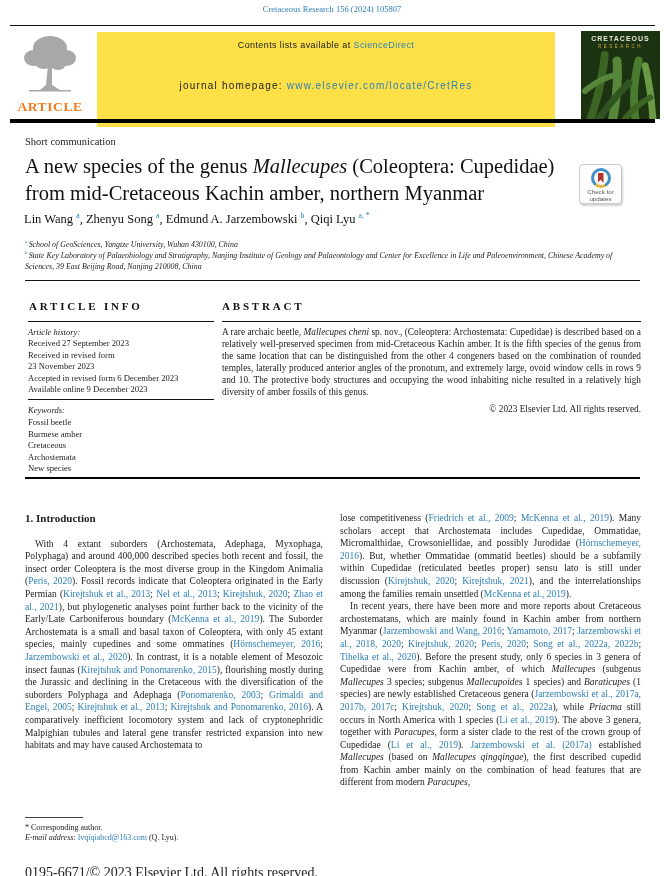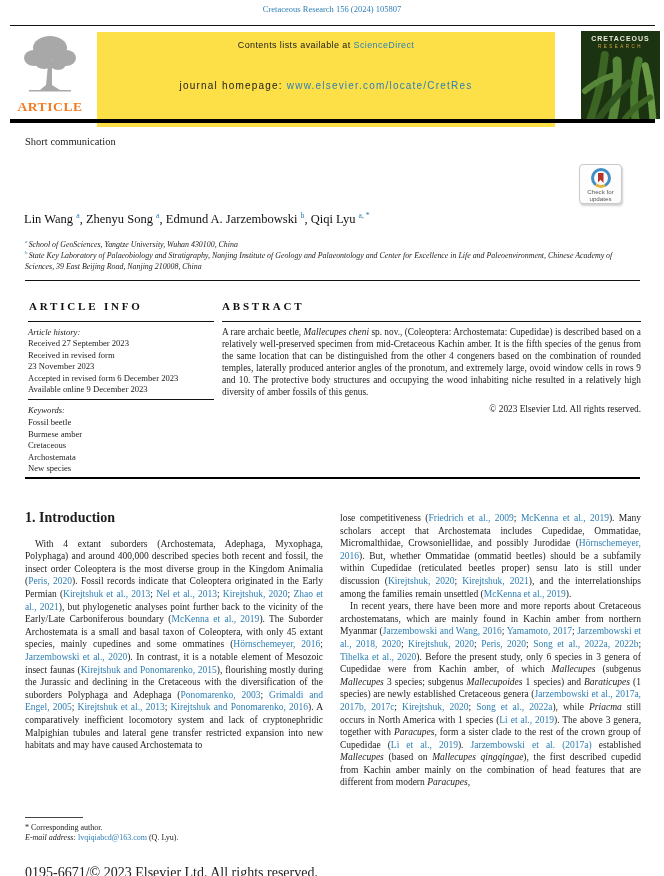--- a/index.html
+++ b/index.html
@@ -50,21 +50,21 @@
   #keywords{top:417px;left:28px;width:190px;font-size:8.6px;line-height:11.6px;}
   #head-abs{top:300px;left:222px;}
   #rule-abs{top:321px;left:222px;width:419px;}
   #abstract{top:326px;left:222px;width:419px;font-size:9.3px;line-height:12px;text-align:justify;}
   #abs-copy{margin-top:5px;text-align:right;}
   #rule-bottom{top:477px;left:25px;width:615px;height:2px;background:#000;}
   
   .col{font-size:9.5px;line-height:12.6px;text-align:justify;}
   #col-left{top:512px;left:25px;width:298px;}
   #col-right{top:512px;left:340px;width:301px;}
-  .col h2{font-size:14px;margin:0 0 13px 0;}
+  .col h2{font-size:11px;margin:0 0 13px 0;}
   .para{margin:0;}
   .para.ind{text-indent:10px;}
   
   #fn-rule{top:817px;left:25px;width:58px;background:#444;}
   #fn1{top:823px;left:25px;font-size:8px;}
   #fn2{top:833px;left:25px;font-size:8px;}
   #doi{top:898px;left:25px;font-size:8px;color:#2e7fb5;}
   #issn{top:865px;left:25px;font-size:14px;color:#222;}
 </style>
 </head>
@@ -112,20 +112,21 @@
         <path d="M44,88 Q55,74 70,66" stroke="#3c6423" stroke-width="6" stroke-dasharray="1.4 1.8"></path>
       </g>
     </svg>
     <div class="cv-t1">CRETACEOUS</div>
     <div class="cv-t2">RESEARCH</div>
   </div>
 
   <div class="abs" id="thick-bar"></div>
 
   <div class="abs" id="short-comm">Short communication</div>
+  <div class="abs" id="title"><span>A new species of the genus </span><span class="it">Mallecupes</span><span> (Coleoptera: Cupedidae) from mid-Cretaceous Kachin amber, northern Myanmar</span></div>
 
   <div class="abs" id="badge">
     <div class="ring">
       <div class="inner"></div>
       <div class="bkm"></div>
     </div>
     <div class="txt">
       <div>Check for</div>
       <div>updates</div>
     </div>

